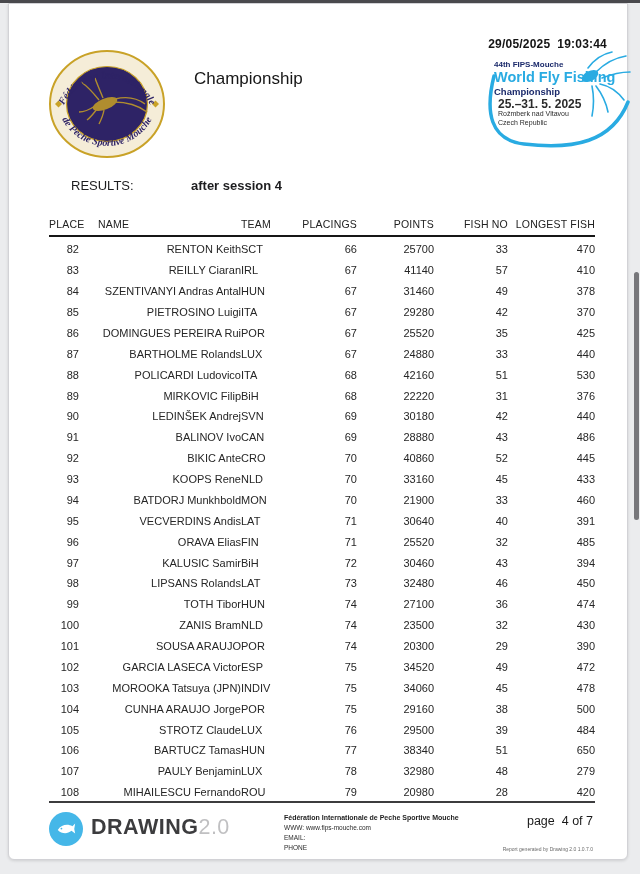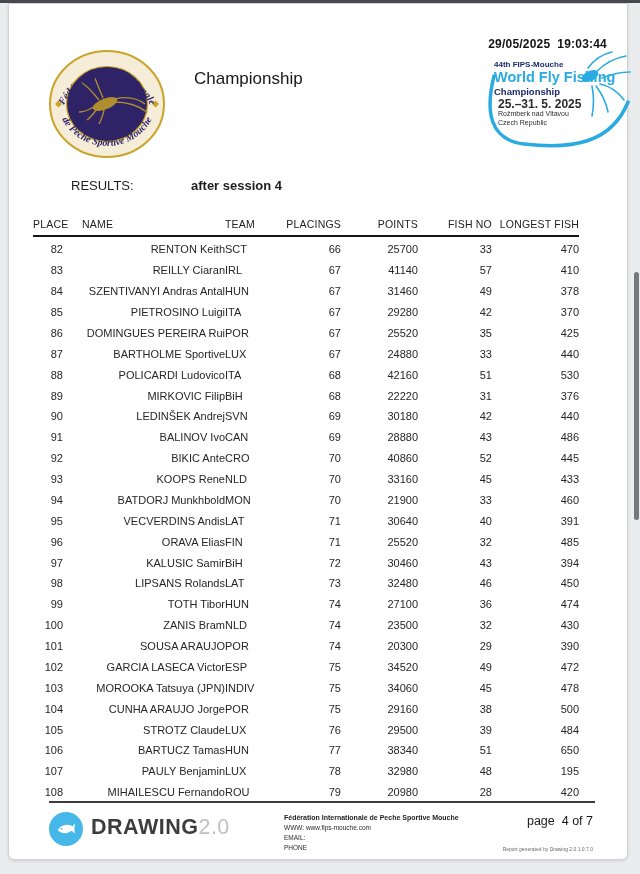--- a/index.html
+++ b/index.html
@@ -47,21 +47,21 @@
   .badge .b6 { font-size:7px;   color:#2b2b2b; line-height:8.5px; padding-left:4px;}
   
   .results-label   { position:absolute; left:62px;  top:174px; font-size:13px; font-weight:400; }
   .results-session { position:absolute; left:182px; top:174px; font-size:13px; font-weight:700; }
   .provisional {
     position:absolute; left:481px; top:169px; width:139px; height:24px;
     background:#b4b4b6; color:#fcfcfd; font-size:12px; line-height:24px;
     padding-left:9px; letter-spacing:.4px;
   }
   
-  .table { position:absolute; left:24px; top:210px; width:546px; }
+  .table { position:absolute; left:40px; top:210px; width:546px; }
   .thead, .trow {
     display:grid;
     grid-template-columns:42px 150px 60px 56px 77px 74px 87px;
     align-items:center;
   }
   .thead { height:19px; }
   .thead .hcell { font-size:10.5px; color:#222; letter-spacing:.2px; }
   .thead .h1 { text-align:left; }
   .thead .h2 { text-align:left; padding-left:7px; }
   .thead .h3 { text-align:left; }
@@ -215,21 +215,21 @@
           <div class="cell c1">86</div>
           <div class="cell c2">DOMINGUES PEREIRA Rui</div>
           <div class="cell c3">POR</div>
           <div class="cell c4">67</div>
           <div class="cell c5">25520</div>
           <div class="cell c6">35</div>
           <div class="cell c7">425</div>
         </div>
         <div class="trow">
           <div class="cell c1">87</div>
-          <div class="cell c2">BARTHOLME Sportive</div>
+          <div class="cell c2">BARTHOLME Rolands</div>
           <div class="cell c3">LUX</div>
           <div class="cell c4">67</div>
           <div class="cell c5">24880</div>
           <div class="cell c6">33</div>
           <div class="cell c7">440</div>
         </div>
         <div class="trow">
           <div class="cell c1">88</div>
           <div class="cell c2">POLICARDI Ludovico</div>
           <div class="cell c3">ITA</div>
@@ -400,21 +400,21 @@
           <div class="cell c6">51</div>
           <div class="cell c7">650</div>
         </div>
         <div class="trow">
           <div class="cell c1">107</div>
           <div class="cell c2">PAULY Benjamin</div>
           <div class="cell c3">LUX</div>
           <div class="cell c4">78</div>
           <div class="cell c5">32980</div>
           <div class="cell c6">48</div>
-          <div class="cell c7">195</div>
+          <div class="cell c7">279</div>
         </div>
         <div class="trow">
           <div class="cell c1">108</div>
           <div class="cell c2">MIHAILESCU Fernando</div>
           <div class="cell c3">ROU</div>
           <div class="cell c4">79</div>
           <div class="cell c5">20980</div>
           <div class="cell c6">28</div>
           <div class="cell c7">420</div>
         </div>

